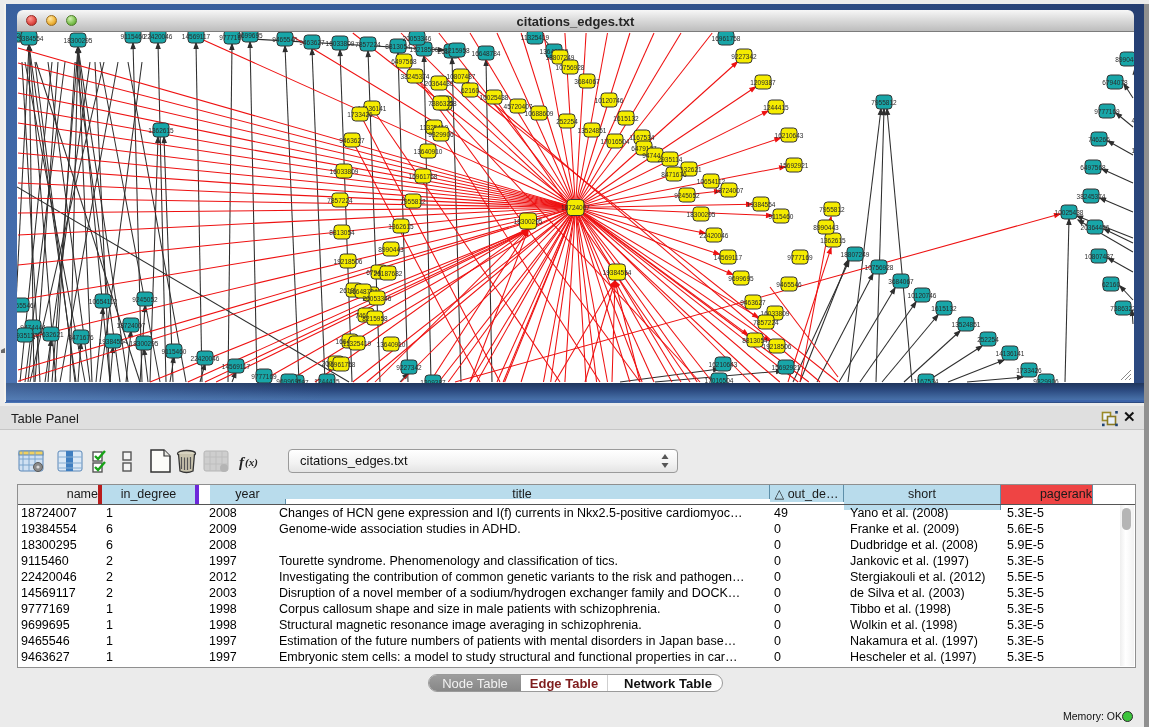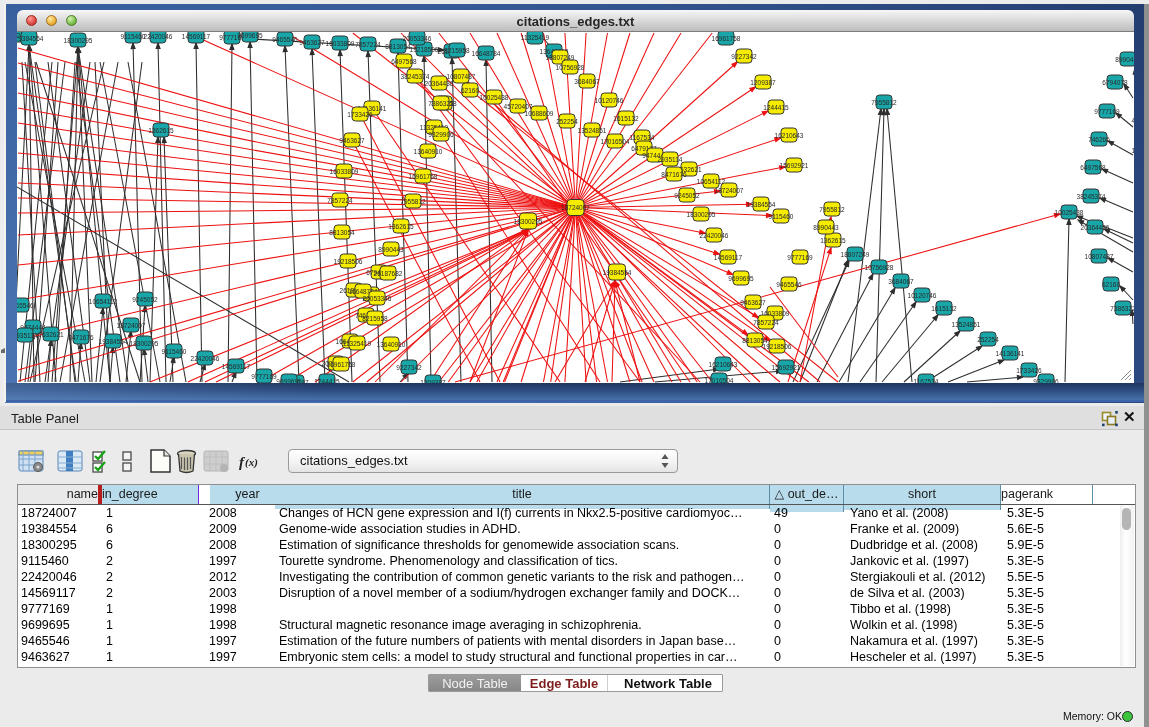--- a/index.html
+++ b/index.html
@@ -671,26 +671,26 @@
 <div class="abs" style="left:288px;top:449px;width:390px;height:24px;border:1px solid #9a9a9a;border-radius:4px;background:linear-gradient(#ffffff,#f2f2f2 60%,#e4e4e4)"></div>
 <div class="abs" style="left:300px;top:453px;font-size:13px;color:#111">citations_edges.txt</div>
 <svg class="abs" style="left:660px;top:453px" width="10" height="16" viewBox="0 0 10 16">
 <path d="M5 1 L8.5 6 H1.5 Z" fill="#555"></path>
     <path d="M5 15 L1.5 10 H8.5 Z" fill="#555"></path>
 </svg>
 
 <div class="abs" style="left:17px;top:484px;width:1119px;height:184px;background:#fff;border:1px solid #8f8f8f"></div>
 <div class="abs tblhead" style="left:18px;top:485px;width:1117px;height:19px;font-size:12.5px;color:#1a1a1a">
  <div class="abs" style="left:0;top:0;width:84px;height:19px;background:#e9e9e9;border-right:4px solid #b91c1c;text-align:right;line-height:19px">name</div>
- <div class="abs" style="left:84px;top:0;width:97px;height:19px;background:#b9dcec;border-right:1px solid #6d28d9;line-height:19px">in_degree</div>
+ <div class="abs" style="left:84px;top:0;width:97px;height:19px;background:#b9dcec;border-right:4px solid #6d28d9;text-align:center;line-height:19px">in_degree</div>
  <div class="abs" style="left:192px;top:0;width:76px;height:19px;background:#b9dcec;border-right:1px solid #5d8fa9;text-align:center;line-height:19px">year</div>
- <div class="abs" style="left:257px;top:0;width:495px;height:24px;background:#b9dcec;border-right:1px solid #5d8fa9;text-align:center;line-height:19px">title</div>
- <div class="abs" style="left:752px;top:0;width:74px;height:27px;background:#b9dcec;border-right:1px solid #5d8fa9;text-align:center;line-height:19px">△ out_de…</div>
+ <div class="abs" style="left:257px;top:0;width:495px;height:14px;background:#b9dcec;border-right:1px solid #5d8fa9;text-align:center;line-height:19px">title</div>
+ <div class="abs" style="left:752px;top:0;width:74px;height:17px;background:#b9dcec;border-right:1px solid #5d8fa9;text-align:center;line-height:19px">△ out_de…</div>
  <div class="abs" style="left:826px;top:0;width:157px;height:25px;background:#b9dcec;border-right:1px solid #5d8fa9;text-align:center;line-height:19px">short</div>
- <div class="abs" style="left:983px;top:0;width:92px;height:19px;background:#ffffff;border-right:1px solid #5d8fa9;text-align:left;line-height:19px">pagerank</div>
+ <div class="abs" style="left:983px;top:0;width:92px;height:19px;background:#ef4444;border-right:1px solid #5d8fa9;text-align:right;line-height:19px">pagerank</div>
  <div class="abs" style="left:0;top:19px;width:1117px;height:1px;background:#555"></div>
 </div>
 <div class="abs" style="left:18px;top:505px;width:1117px;height:160px;font-size:12.5px;color:#000">
     <div class="trow">
       <div class="c0">18724007</div>
       <div class="c1">1</div>
       <div class="c2">2008</div>
       <div class="c3">Changes of HCN gene expression and I(f) currents in Nkx2.5-positive cardiomyoc…</div>
       <div class="c4">49</div>
       <div class="c5">Yano et al. (2008)</div>
@@ -702,21 +702,20 @@
       <div class="c2">2009</div>
       <div class="c3">Genome-wide association studies in ADHD.</div>
       <div class="c4">0</div>
       <div class="c5">Franke et al. (2009)</div>
       <div class="c6">5.6E-5</div>
     </div>
     <div class="trow">
       <div class="c0">18300295</div>
       <div class="c1">6</div>
       <div class="c2">2008</div>
-      <div class="c3">Estimation of significance thresholds for genomewide association scans.</div>
       <div class="c4">0</div>
       <div class="c5">Dudbridge et al. (2008)</div>
       <div class="c6">5.9E-5</div>
     </div>
     <div class="trow">
       <div class="c0">9115460</div>
       <div class="c1">2</div>
       <div class="c2">1997</div>
       <div class="c3">Tourette syndrome. Phenomenology and classification of tics.</div>
       <div class="c4">0</div>
@@ -738,20 +737,21 @@
       <div class="c2">2003</div>
       <div class="c3">Disruption of a novel member of a sodium/hydrogen exchanger family and DOCK…</div>
       <div class="c4">0</div>
       <div class="c5">de Silva et al. (2003)</div>
       <div class="c6">5.3E-5</div>
     </div>
     <div class="trow">
       <div class="c0">9777169</div>
       <div class="c1">1</div>
       <div class="c2">1998</div>
+      <div class="c3">Corpus callosum shape and size in male patients with schizophrenia.</div>
       <div class="c4">0</div>
       <div class="c5">Tibbo et al. (1998)</div>
       <div class="c6">5.3E-5</div>
     </div>
     <div class="trow">
       <div class="c0">9699695</div>
       <div class="c1">1</div>
       <div class="c2">1998</div>
       <div class="c3">Structural magnetic resonance image averaging in schizophrenia.</div>
       <div class="c4">0</div>
@@ -774,21 +774,21 @@
       <div class="c3">Embryonic stem cells: a model to study structural and functional properties in car…</div>
       <div class="c4">0</div>
       <div class="c5">Hescheler et al. (1997)</div>
       <div class="c6">5.3E-5</div>
     </div>
   </div>
 
 <div class="abs" style="left:1120px;top:505px;width:14px;height:161px;background:linear-gradient(90deg,#eee,#fff 40%,#f2f2f2)"></div>
 <div class="abs" style="left:1122px;top:508px;width:9px;height:22px;border-radius:5px;background:#b5b5b5"></div>
 
-<div class="abs" style="left:428px;top:674px;width:295px;height:18px;border:1px solid #9a9a9a;border-radius:1px;background:#fff;overflow:hidden;font-size:13px;font-weight:bold">
+<div class="abs" style="left:428px;top:674px;width:295px;height:18px;border:1px solid #9a9a9a;border-radius:9px;background:#fff;overflow:hidden;font-size:13px;font-weight:bold">
  <div class="abs" style="left:0;top:0;width:92px;height:18px;background:linear-gradient(#9d9d9d,#848484);color:#f2f2f2;text-align:center;line-height:17px;font-weight:normal">Node Table</div>
  <div class="abs" style="left:92px;top:0;width:87px;height:18px;color:#7f1d1d;text-align:center;line-height:17px;border-right:1px solid #cfcfcf">Edge Table</div>
  <div class="abs" style="left:183px;top:0;width:112px;height:18px;color:#111;text-align:center;line-height:17px">Network Table</div>
 </div>
 
 <div class="abs" style="left:1063px;top:710px;font-size:10.5px;color:#111">Memory: OK</div>
 <div class="abs" style="left:1122px;top:711px;width:11px;height:11px;border-radius:50%;background:#3cc43c;border:1px solid #2a2a2a"></div>
 <div class="abs" style="left:1144px;top:403px;width:5px;height:324px;background:#909090"></div>
 <style>
 .trow{height:16px;line-height:16px;white-space:nowrap;position:relative}

